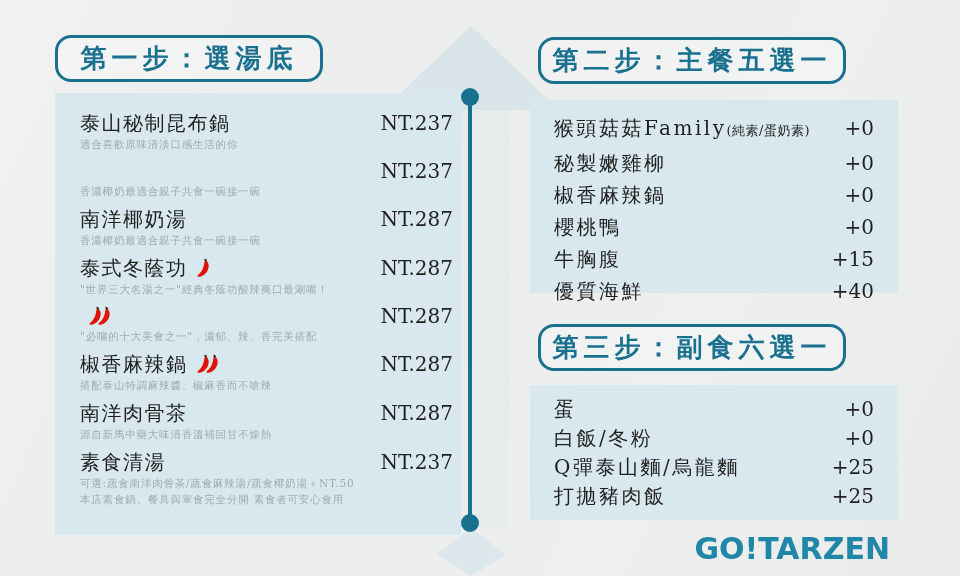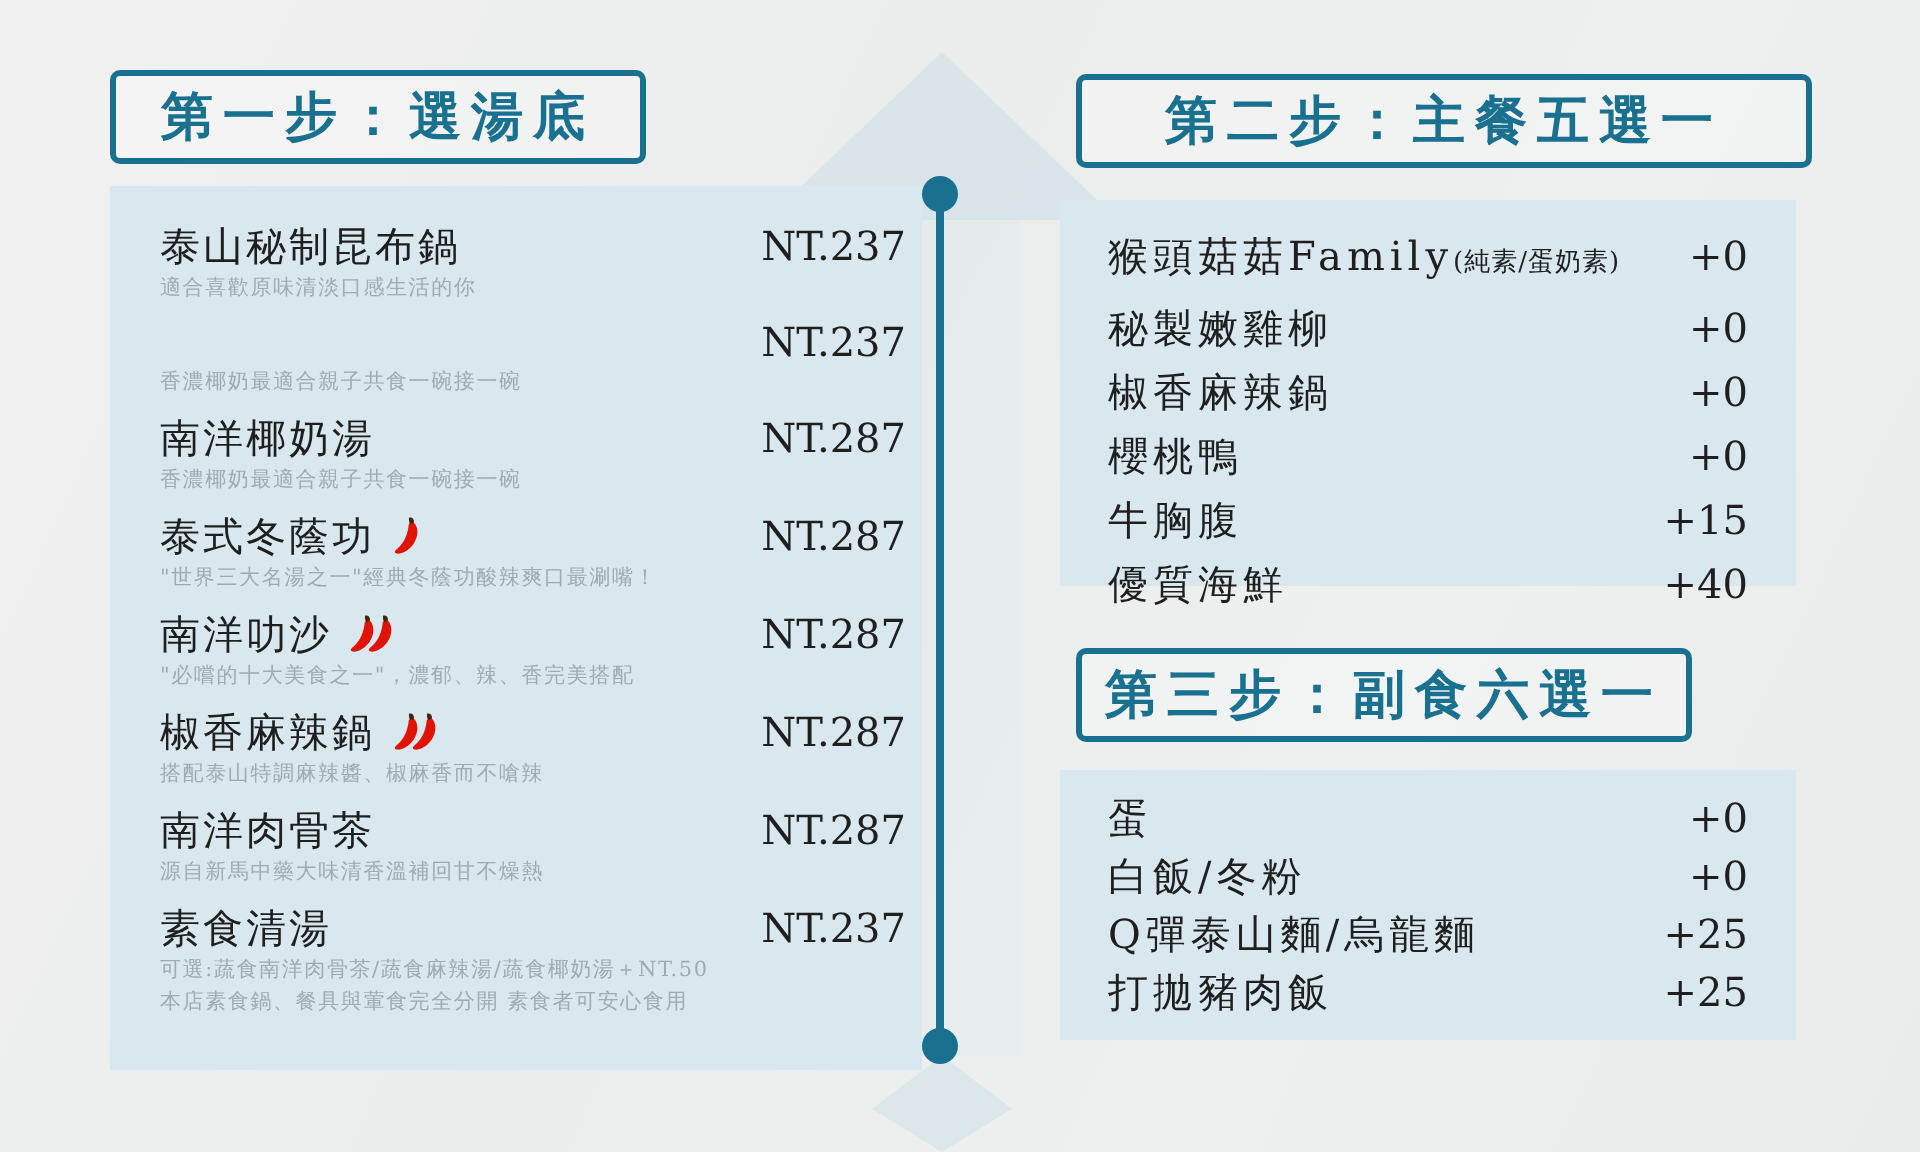--- a/index.html
+++ b/index.html
@@ -28,29 +28,29 @@
   }
   .wm-diamond{
     position:absolute;left:436px;top:528px;width:70px;height:48px;
     background:rgba(203,223,231,.5);
     clip-path:polygon(50% 0,100% 55%,50% 100%,0 55%);
   }
 
   .step-header{
     position:absolute;
     border:3px solid var(--accent);
-    border-radius:5px;
+    border-radius:16px;
     display:flex;align-items:center;justify-content:center;
     color:var(--accent);
     font-size:26px;font-weight:700;letter-spacing:5px;
     background:rgba(255,255,255,.25);
     box-sizing:border-box;
   }
   .hdr1{left:55px;top:35px;width:268px;height:47px;}
-  .hdr2{left:538px;top:37px;width:368px;height:47px;}
+  .hdr2{left:538px;top:37px;width:308px;height:47px;}
   .hdr3{left:538px;top:324px;width:308px;height:47px;}
 
   .panel{
     position:absolute;
     background:#d9e8ee;
     box-sizing:border-box;
   }
   .panel-soup{left:55px;top:93px;width:406px;height:442px;padding:17px 8px 10px 25px;}
   .panel-main{left:530px;top:100px;width:368px;height:193px;padding:12px 24px;}
   .panel-side{left:530px;top:385px;width:368px;height:135px;padding:10px 24px;}
@@ -135,21 +135,20 @@
             </svg>
           </span>
       <span class="price">NT.287</span>
     </div>
     <div class="desc">"世界三大名湯之一"經典冬蔭功酸辣爽口最涮嘴！</div>
 
   </div>
 
   <div class="soup-item">
     <div class="row">
-      <span class="name">南洋叻沙</span>
       <span class="chilis">
             <svg class="chili" viewBox="0 0 24 32">
               <path fill="#e01305" d="M17.8 5.2 C21.2 8.2 21.8 15.2 17.6 21.2 C14 26.4 7.4 29.6 4.4 28.2 C2.7 27.4 4.1 25.9 6.2 24.1 C10.6 20.3 13.4 14 14.1 6.3 Z"></path>
               <path fill="#45230e" d="M14.2 1.5 C16.6 1 18.2 2.4 18 5.2 L14.9 6.6 C14.5 4.8 14.1 3 14.2 1.5 Z"></path>
             </svg>
             <svg class="chili" viewBox="0 0 24 32">
               <path fill="#e01305" d="M17.8 5.2 C21.2 8.2 21.8 15.2 17.6 21.2 C14 26.4 7.4 29.6 4.4 28.2 C2.7 27.4 4.1 25.9 6.2 24.1 C10.6 20.3 13.4 14 14.1 6.3 Z"></path>
               <path fill="#45230e" d="M14.2 1.5 C16.6 1 18.2 2.4 18 5.2 L14.9 6.6 C14.5 4.8 14.1 3 14.2 1.5 Z"></path>
             </svg>
           </span>
@@ -258,13 +257,14 @@
     <span class="pname"><span>Q彈泰山麵/烏龍麵</span></span>
     <span class="pprice">+25</span>
   </div>
 
   <div class="plain-row">
     <span class="pname"><span>打拋豬肉飯</span></span>
     <span class="pprice">+25</span>
   </div>
 </div>
 
+  <div class="logo">GO!TARZEN</div>
 </div>
 
 </body></html>

